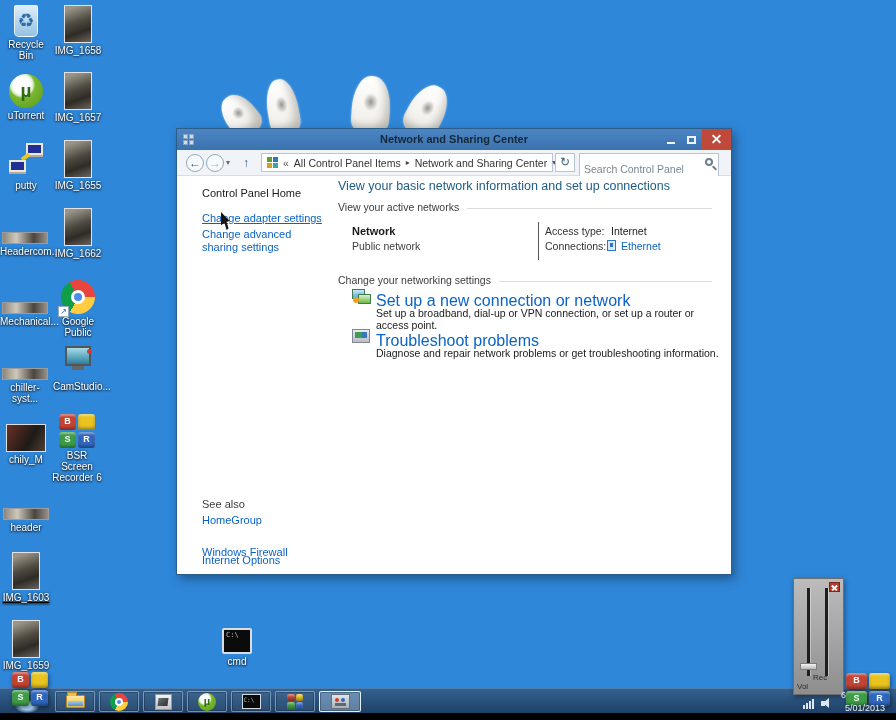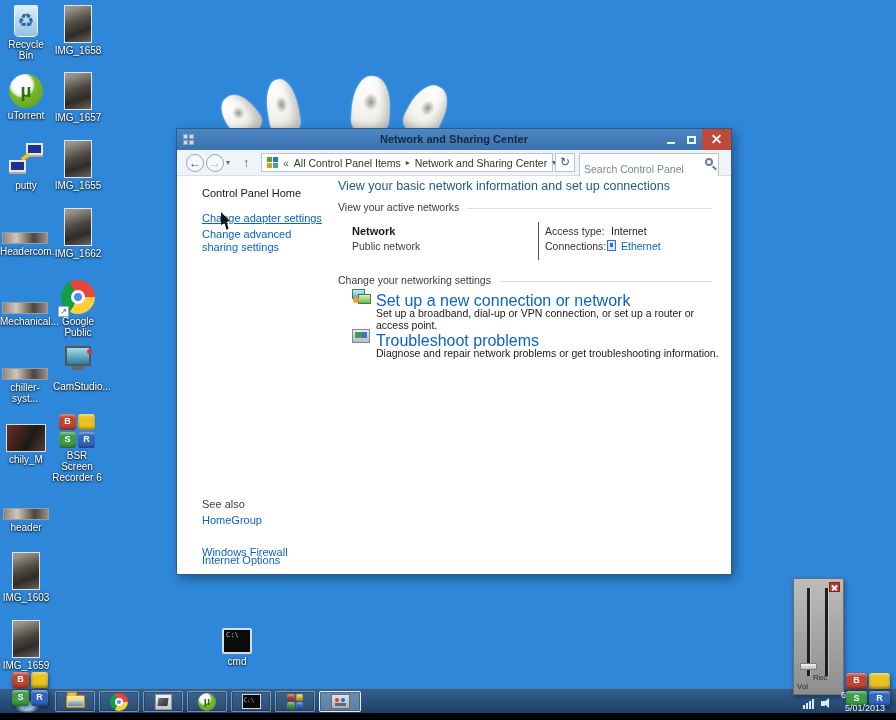--- a/index.html
+++ b/index.html
@@ -278,21 +278,21 @@
       <span class="bsq y"></span>
       <span class="bsq g">S</span>
       <span class="bsq b">R</span>
     </div>
     <span class="dlabel">BSR Screen Recorder 6</span>
   </div>
   <div class="dicon" style="left:1px;top:508px;">
     <div class="ic ic-banner"></div>
     <span class="dlabel">header</span>
   </div>
-  <div class="dicon" style="left:1px;top:552px;">
+  <div class="dicon" style="left:1px;top:552px;text-decoration:underline;">
     <div class="ic ic-photo"></div>
     <span class="dlabel">IMG_1603</span>
   </div>
   <div class="dicon" style="left:1px;top:620px;">
     <div class="ic ic-photo"></div>
     <span class="dlabel">IMG_1659</span>
   </div>
   <div class="dicon" style="left:212px;top:628px;">
     <div class="ic ic-cmd"><span>C:\</span></div>
     <span class="dlabel">cmd</span>

